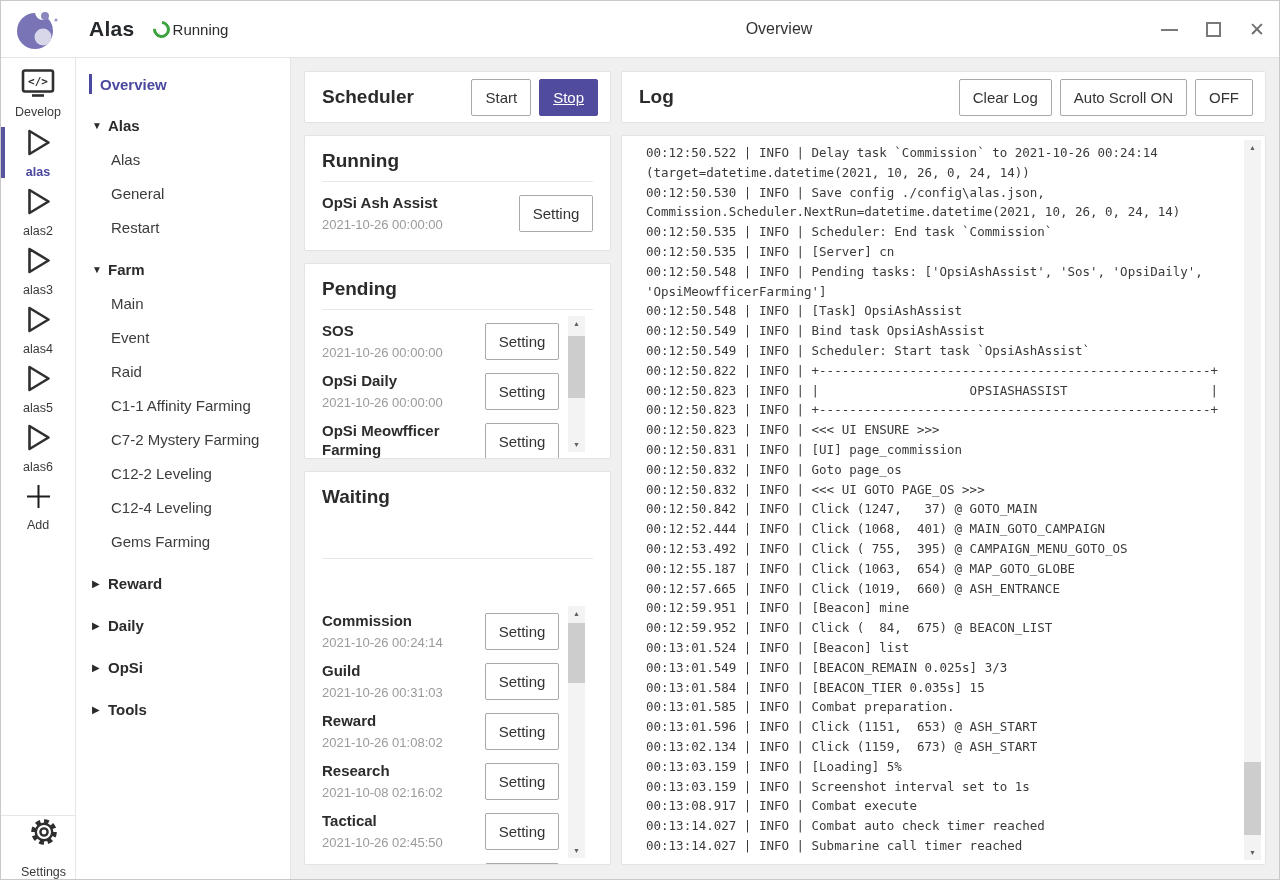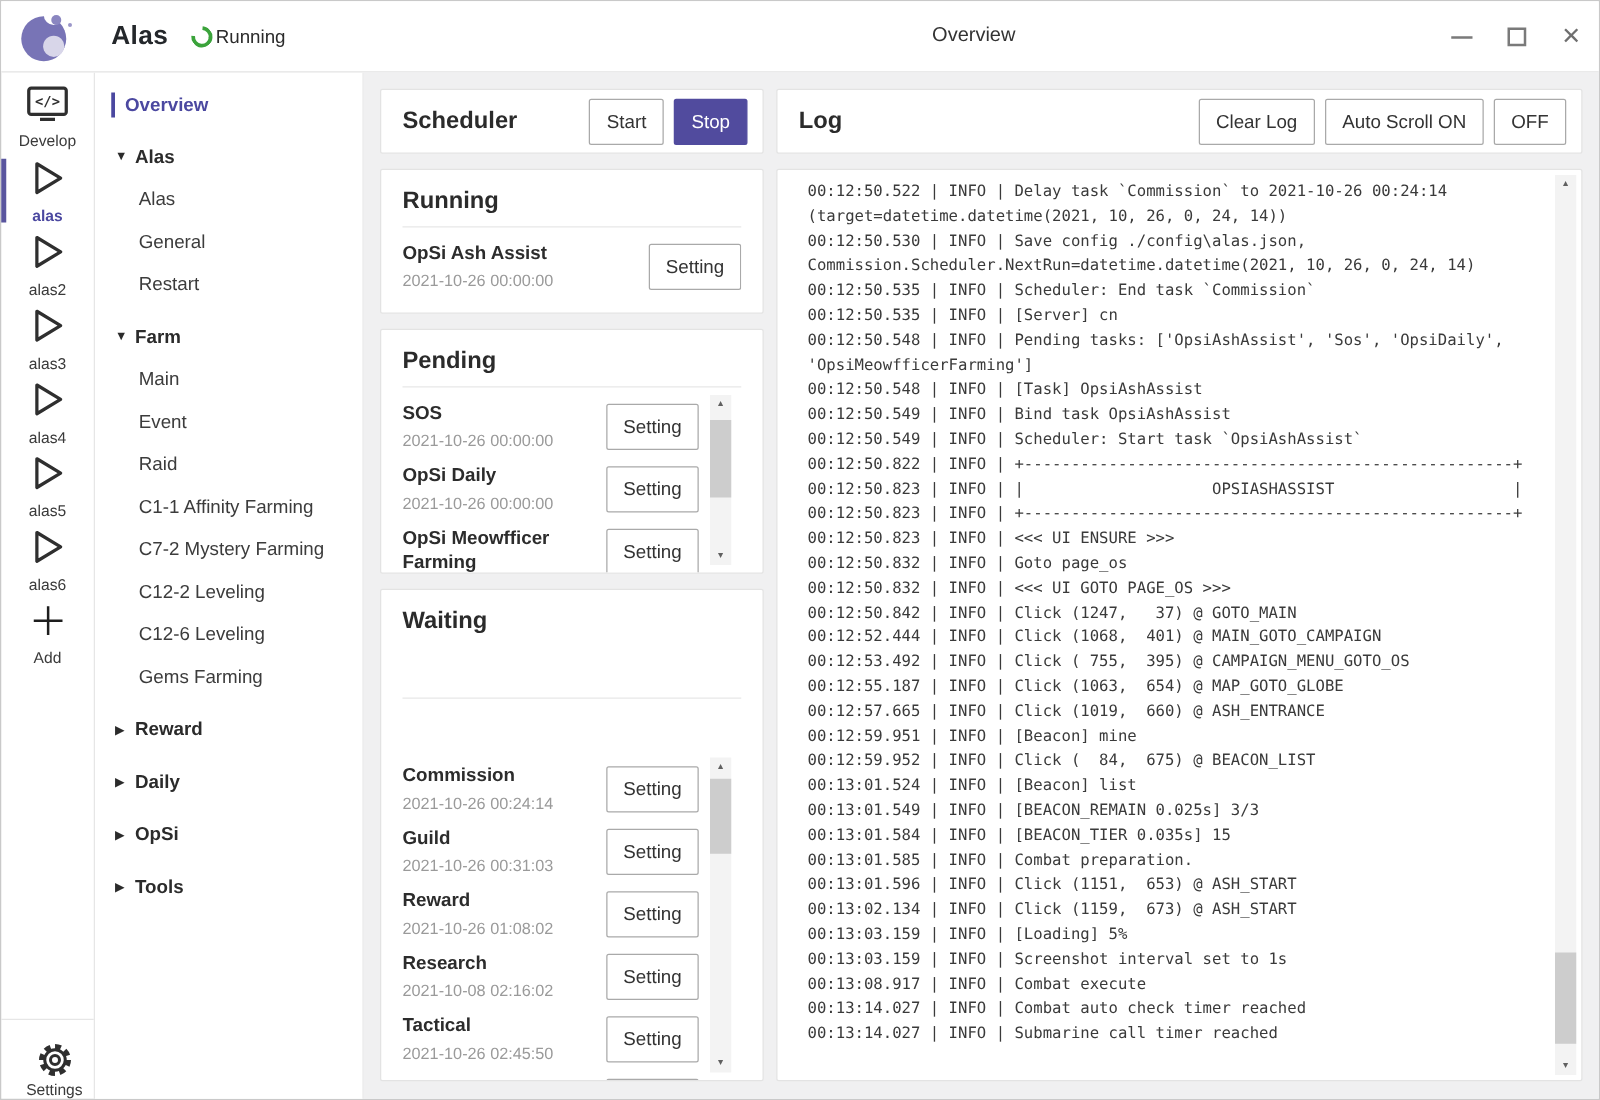--- a/index.html
+++ b/index.html
@@ -25,21 +25,21 @@
   
   .body { flex:1; display:flex; min-height:0; }
 
   
   .rail { width:75px; border-right:1px solid #e6e6e6; display:flex; flex-direction:column; padding-top:6px; flex:0 0 auto; }
   .rail-item { position:relative; height:59px; display:flex; flex-direction:column; align-items:center; justify-content:center; cursor:pointer; }
   .rail-item .rail-label { font-size:12.5px; color:#3a3a3a; margin-top:2px; }
   .rail-item.active .rail-label { color:#4b48a0; font-weight:700; }
   .rail-indicator { position:absolute; left:0; top:4px; bottom:4px; width:4px; background:#59559e; }
   .rail-spacer { flex:1; }
-  .rail-settings { border-top:1px solid #e6e6e6; height:64px; display:flex; flex-direction:column; align-items:center; justify-content:flex-end; cursor:pointer;padding-left:11px; }
+  .rail-settings { border-top:1px solid #e6e6e6; height:64px; display:flex; flex-direction:column; align-items:center; justify-content:space-between; cursor:pointer;padding-left:11px; }
   .rail-settings .rail-label { font-size:12.5px; color:#3a3a3a; margin-top:1px; }
 
   
   .nav { width:215px; border-right:1px solid #e6e6e6; padding-top:10px; overflow:hidden; flex:0 0 auto; background:#fff; }
   .nav-overview { display:flex; align-items:center; height:32px; margin-bottom:6px; cursor:pointer; }
   .nav-overview-bar { width:3px; height:20px; background:#4b48a0; margin-left:13px; }
   .nav-overview-label { font-size:15px; font-weight:700; color:#4b48a0; margin-left:8px; }
   .nav-group { margin-top:9px; }
   .nav-group-header { display:flex; align-items:center; height:33px; padding-left:16px; cursor:pointer; }
   .nav-tri { font-size:10px; color:#2b2b2b; width:16px; }
@@ -51,21 +51,21 @@
   .card { background:#fff; border:1px solid #e3e3e3; border-radius:2px; }
 
   .sched-col { width:307px; flex:0 0 auto; display:flex; flex-direction:column; gap:12px; }
   .log-col { flex:1; display:flex; flex-direction:column; gap:12px; min-width:0; }
 
   .card-headerbar { height:52px; display:flex; align-items:center; justify-content:space-between; padding:0 12px 0 17px; flex:0 0 auto; }
   .card-headerbar .card-title { font-size:19px; font-weight:600; color:#2b2b2b; }
   .hdr-buttons { display:flex; gap:8px; }
 
   .btn { height:37px; padding:0 13px; background:#fff; border:1px solid #a9a9a9; border-radius:2px; font-size:15px; color:#333; display:flex; align-items:center; justify-content:center; cursor:pointer; font-family:"Liberation Sans", sans-serif; }
-  .btn-primary { background:#514b9e; border-color:#514b9e; color:#fff; }
+  .btn-primary { background:#514b9e; border-color:#514b9e; color:#fff;text-decoration:underline; }
 
   .task-card { padding:14px 17px 0 17px; display:flex; flex-direction:column; overflow:hidden; }
   .running-card { height:116px; flex:0 0 auto; }
   .pending-card { height:196px; flex:0 0 auto; }
   .waiting-card { flex:1; min-height:0;gap:41px; }
   .task-card-title { font-size:19px; font-weight:600; color:#2b2b2b; padding-bottom:9px; }
   .task-divider { border-top:1px solid #e8e8e8; }
   .task-list { position:relative; flex:1; overflow:hidden; padding-top:6px; }
   .task-list.has-scroll { padding-right:34px; }
   .task-row { height:50px; display:flex; align-items:center; justify-content:space-between; }
@@ -239,21 +239,21 @@
                 <div class="nav-child">Event</div>
 
                 <div class="nav-child">Raid</div>
 
                 <div class="nav-child">C1-1 Affinity Farming</div>
 
                 <div class="nav-child">C7-2 Mystery Farming</div>
 
                 <div class="nav-child">C12-2 Leveling</div>
 
-                <div class="nav-child">C12-6 Leveling</div>
+                <div class="nav-child">C12-4 Leveling</div>
 
                 <div class="nav-child">Gems Farming</div>
 
             </div>
           </div>
 
           <div class="nav-group">
             <div class="nav-group-header">
 
               <span class="nav-tri">▶</span>
@@ -471,20 +471,21 @@
               <div class="log-line">00:12:50.549 | INFO | Scheduler: Start task `OpsiAshAssist`</div>
 
               <div class="log-line">00:12:50.822 | INFO | +----------------------------------------------------+</div>
 
               <div class="log-line">00:12:50.823 | INFO | |                    OPSIASHASSIST                   |</div>
 
               <div class="log-line">00:12:50.823 | INFO | +----------------------------------------------------+</div>
 
               <div class="log-line">00:12:50.823 | INFO | &lt;&lt;&lt; UI ENSURE &gt;&gt;&gt;</div>
 
+              <div class="log-line">00:12:50.831 | INFO | [UI] page_commission</div>
 
               <div class="log-line">00:12:50.832 | INFO | Goto page_os</div>
 
               <div class="log-line">00:12:50.832 | INFO | &lt;&lt;&lt; UI GOTO PAGE_OS &gt;&gt;&gt;</div>
 
               <div class="log-line">00:12:50.842 | INFO | Click (1247,   37) @ GOTO_MAIN</div>
 
               <div class="log-line">00:12:52.444 | INFO | Click (1068,  401) @ MAIN_GOTO_CAMPAIGN</div>
 
               <div class="log-line">00:12:53.492 | INFO | Click ( 755,  395) @ CAMPAIGN_MENU_GOTO_OS</div>

